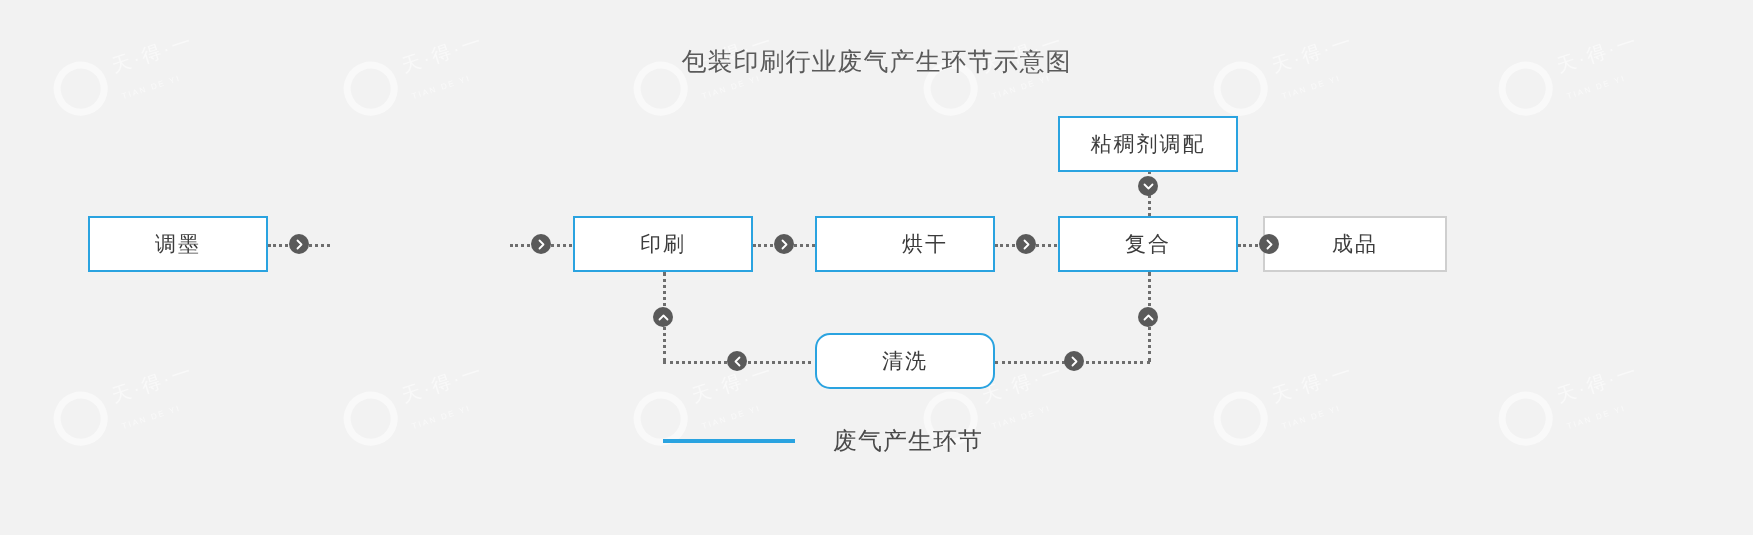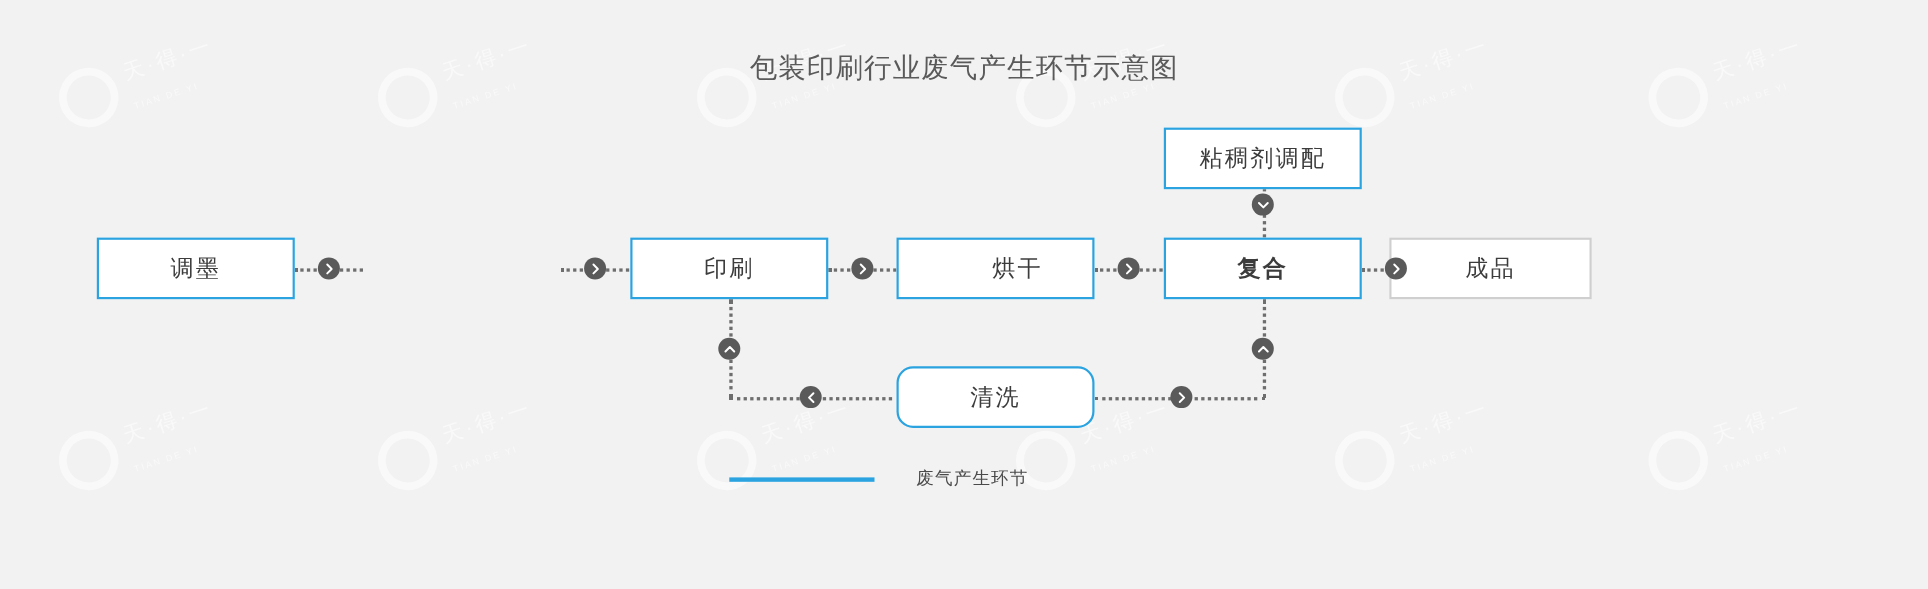--- a/index.html
+++ b/index.html
@@ -134,21 +134,21 @@
     align-items: center;
     gap: 38px;
     z-index: 6;
   }
   #legend-swatch {
     width: 132px;
     height: 4px;
     background: #2aa3e0;
   }
   #legend-label {
-    font-size: 16px;
+    font-size: 24px;
     color: #4a4a4a;
     letter-spacing: 1px;
   }
 </style>
 </head>
 <body>
 
 <div id="canvas">
 
   <div class="wm-layer">
@@ -310,21 +310,21 @@
       </svg>
   </div>
 
   <div class="node" style="left:88px;   top:216px; width:180px; height:56px;font-family:Liberation Serif, serif;">调墨</div>
 
 
   <div class="node" style="left:573px;  top:216px; width:180px; height:56px;">印刷</div>
 
   <div class="node" style="left:815px;  top:216px; width:180px; height:56px;padding-left:40px;">烘干</div>
 
-  <div class="node" style="left:1058px; top:216px; width:180px; height:56px;font-weight:bold;">复合</div>
+  <div class="node" style="left:1058px; top:216px; width:180px; height:56px;">复合</div>
 
   <div class="node plain" style="left:1263px; top:216px; width:184px; height:56px;">成品</div>
 
   <div class="node" style="left:1058px; top:102px; width:180px; height:56px;margin-top:14px;">粘稠剂调配</div>
 
   <div class="node" style="left:815px;  top:333px; width:180px; height:56px;border-radius:15px;">清洗</div>
 
   <div id="legend">
     <div id="legend-swatch"></div>
     <div id="legend-label">废气产生环节</div>

